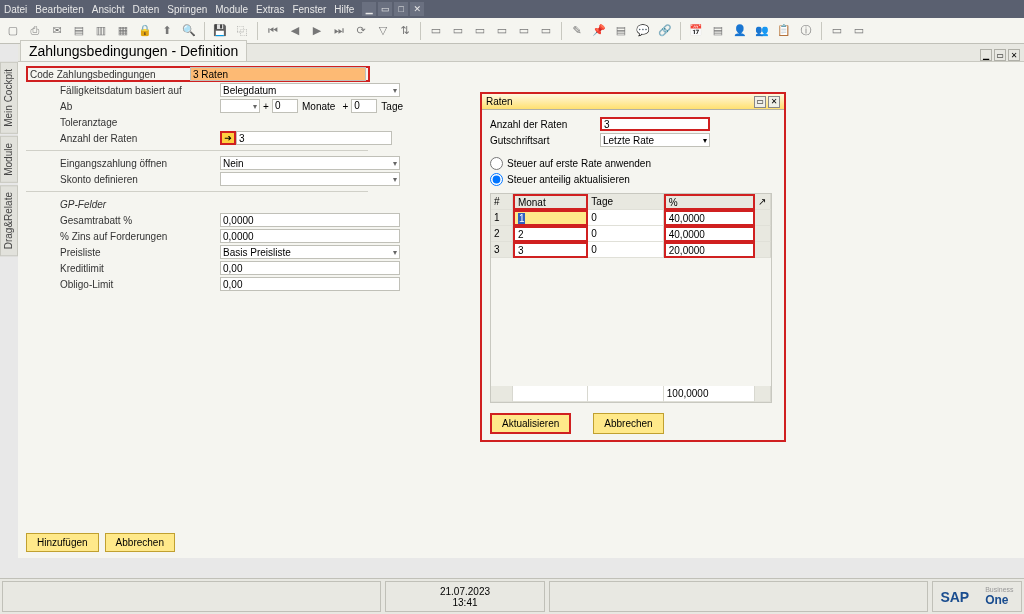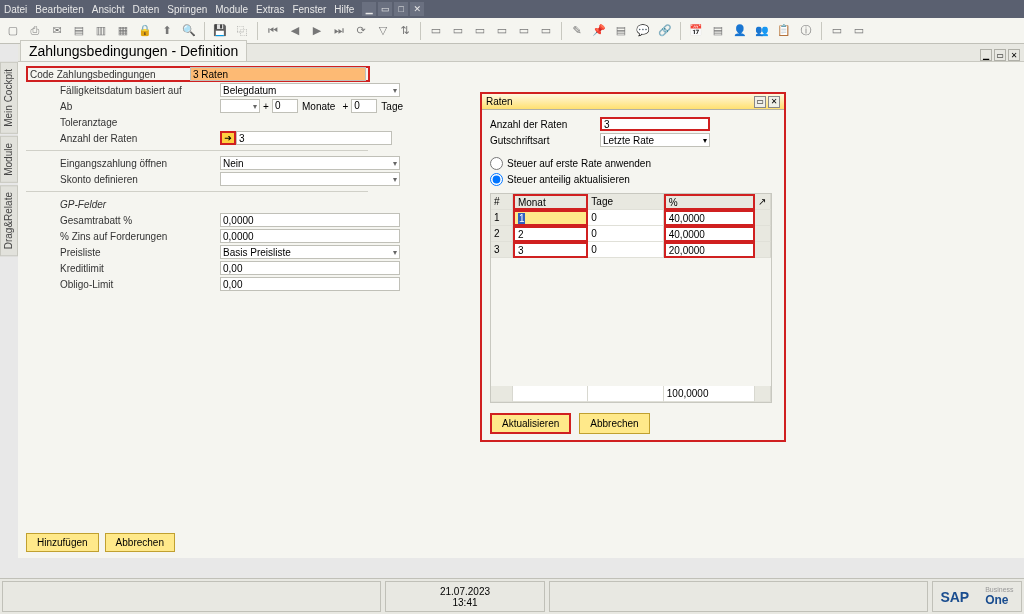--- a/index.html
+++ b/index.html
@@ -64,21 +64,21 @@
   .gcell.idx { width: 22px; background: #e8e8e0; }
   .gcell.c1 { width: 76px; }
   .gcell.c2 { width: 76px; }
   .gcell.c3 { width: 92px; }
   .gcell.corner { width: 16px; background: #e8e8e0; }
   .gcell.yellow { background: #ffe98a; }
   .grid-empty { height: 128px; background: #f5f5f0; }
   .grid-total { display: flex; height: 16px; }
   .grid-total .gcell.c3 { margin-left: auto; }
 
-  .popup-btns { margin-top: 10px; display: flex; gap: 8px; }
+  .popup-btns { margin-top: 10px; display: flex; gap: 22px; }
 
   
   .statusbar { position: absolute; bottom: 0; left: 0; right: 0; height: 36px; background: #e8e8e2; border-top: 1px solid #c0c0b8; display: flex; }
   .status-seg { border: 1px solid #c0c0b8; flex: 1; margin: 2px; display: flex; flex-direction: column; align-items: center; justify-content: center; font-size: 10px; }
   .sap-logo { font-family: Arial; font-weight: bold; font-size: 14px; color: #1a4d8f; }
   .sap-biz { font-size: 7px; color: #999; }
 </style>
 </head>
 <body>
 

